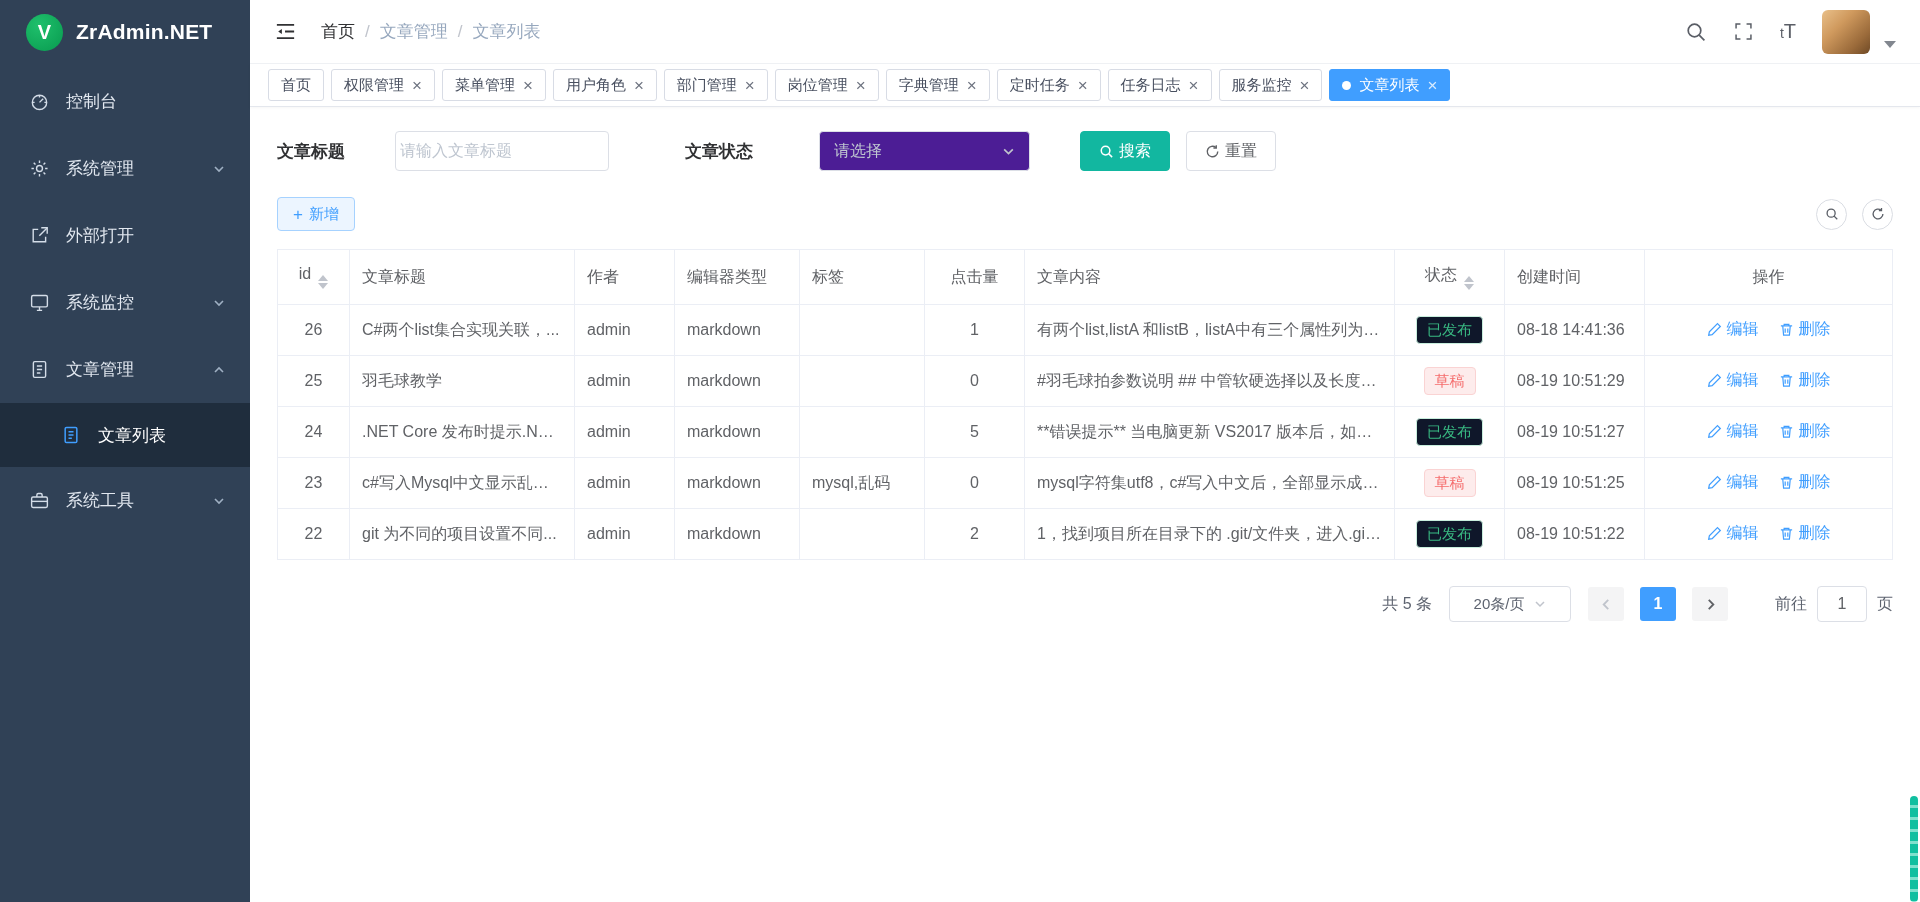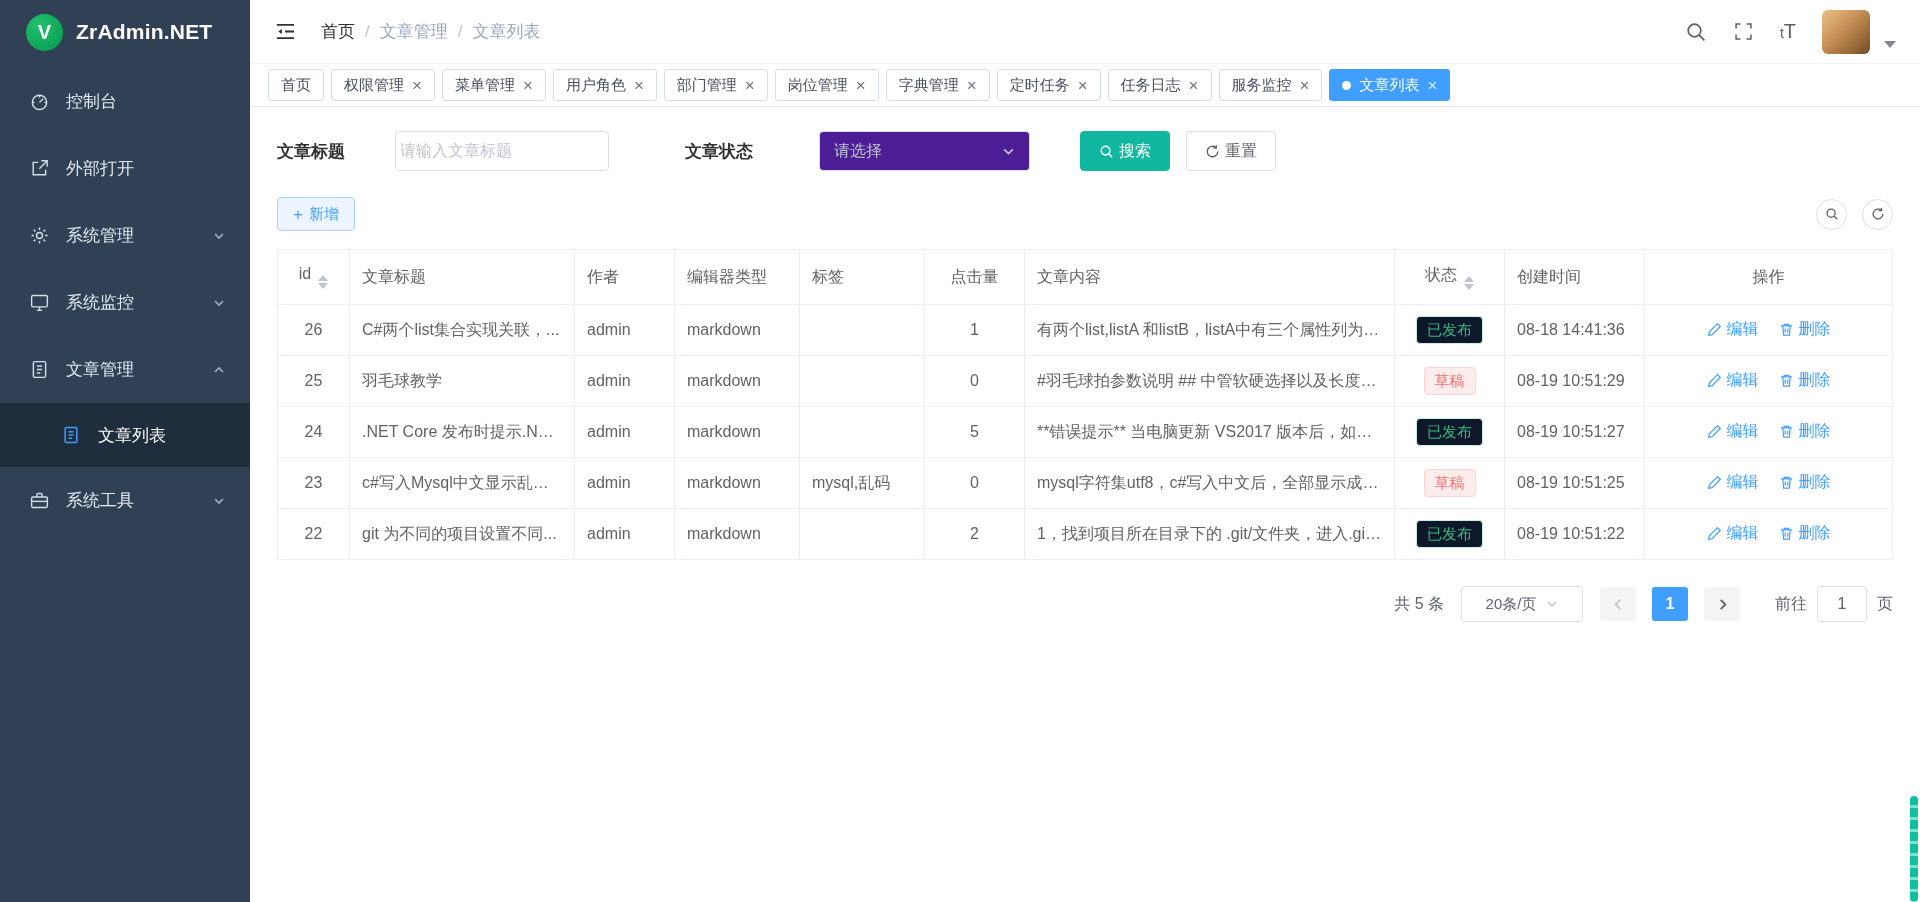--- a/index.html
+++ b/index.html
@@ -89,21 +89,21 @@
   td.ops { overflow: visible; }
   .op-link { color: #409eff; display: inline-flex; align-items: center; gap: 5px; margin: 0 10px; cursor: pointer; text-decoration: none; font-size: 16px; }
 
   
   .pagination { margin-top: 26px; display: flex; align-items: center; justify-content: flex-end; gap: 17px; font-size: 16px; color: #5e6470; }
   .page-size { width: 122px; height: 36px; border: 1px solid #dcdfe6; border-radius: 4px; display: flex; align-items: center; justify-content: center; gap: 10px; font-size: 15px; cursor: pointer; background: #fff; }
   .pager { display: flex; align-items: center; gap: 16px; }
   .page-btn { min-width: 36px; height: 34px; border-radius: 3px; background: #f4f4f5; display: flex; align-items: center; justify-content: center; color: #606266; cursor: pointer; border: none; }
   .page-btn.disabled { color: #c0c4cc; }
   .page-num { min-width: 36px; height: 34px; border-radius: 3px; background: #409eff; color: #fff; display: flex; align-items: center; justify-content: center; font-weight: bold; cursor: pointer; }
-  .goto-group { display: flex; align-items: center; gap: 10px; margin-left: 18px; }
+  .goto-group { display: flex; align-items: center; gap: 10px; margin-left: 30px; }
   .goto-input { width: 50px; height: 36px; border: 1px solid #dcdfe6; border-radius: 4px; text-align: center; font-size: 16px; color: #606266; outline: none; font-family: inherit; }
 
   
   .scrollbar-thumb { position: fixed; right: 2px; bottom: 0; width: 8px; height: 106px; border-radius: 4px;
                      background: repeating-linear-gradient(180deg, #10bfa0 0px, #10bfa0 9px, #7fe0cd 9px, #7fe0cd 12px); cursor: pointer; }
 
   svg { display: block; }
 </style>
 </head>
 <body>
@@ -126,41 +126,41 @@
               <path d="M12 13l4.2-4.2"></path>
               <path d="M12 5.6v1.8M4.6 13h1.8M17.6 13h1.8"></path>
             </svg>
         </span>
         <span class="mi-label">控制台</span>
       </div>
 
       <div class="menu-item">
         <span class="mi-icon">
           <svg width="21" height="21" viewBox="0 0 24 24" fill="none" stroke="currentColor" stroke-width="1.6">
-              <path d="M10.5 5H4.8v14.2H19V13.5"></path>
-              <path d="M14 3.2h6.8V10"></path>
-              <path d="M20.4 3.6l-8.6 8.6"></path>
-            </svg>
-        </span>
-        <span class="mi-label">外部打开</span>
-      </div>
-
-      <div class="menu-item">
-        <span class="mi-icon">
-          <svg width="21" height="21" viewBox="0 0 24 24" fill="none" stroke="currentColor" stroke-width="1.6">
               <circle cx="12" cy="12" r="3.4"></circle>
               <path d="M12 2.8v2.8M12 18.4v2.8M2.8 12h2.8M18.4 12h2.8M5.4 5.4l2 2M16.6 16.6l2 2M18.6 5.4l-2 2M7.4 16.6l-2 2"></path>
             </svg>
         </span>
         <span class="mi-label">系统管理</span>
         <span class="menu-chevron">
           <svg width="14" height="14" viewBox="0 0 14 14" fill="none" stroke="currentColor" stroke-width="1.6">
               <path d="M3 5l4 4 4-4"></path>
             </svg>
         </span>
+      </div>
+
+      <div class="menu-item">
+        <span class="mi-icon">
+          <svg width="21" height="21" viewBox="0 0 24 24" fill="none" stroke="currentColor" stroke-width="1.6">
+              <path d="M10.5 5H4.8v14.2H19V13.5"></path>
+              <path d="M14 3.2h6.8V10"></path>
+              <path d="M20.4 3.6l-8.6 8.6"></path>
+            </svg>
+        </span>
+        <span class="mi-label">外部打开</span>
       </div>
 
       <div class="menu-item">
         <span class="mi-icon">
           <svg width="21" height="21" viewBox="0 0 24 24" fill="none" stroke="currentColor" stroke-width="1.6">
               <rect x="3" y="4" width="18" height="13" rx="1.6"></rect>
               <path d="M9 21h6M12 17v4"></path>
             </svg>
         </span>
         <span class="mi-label">系统监控</span>

